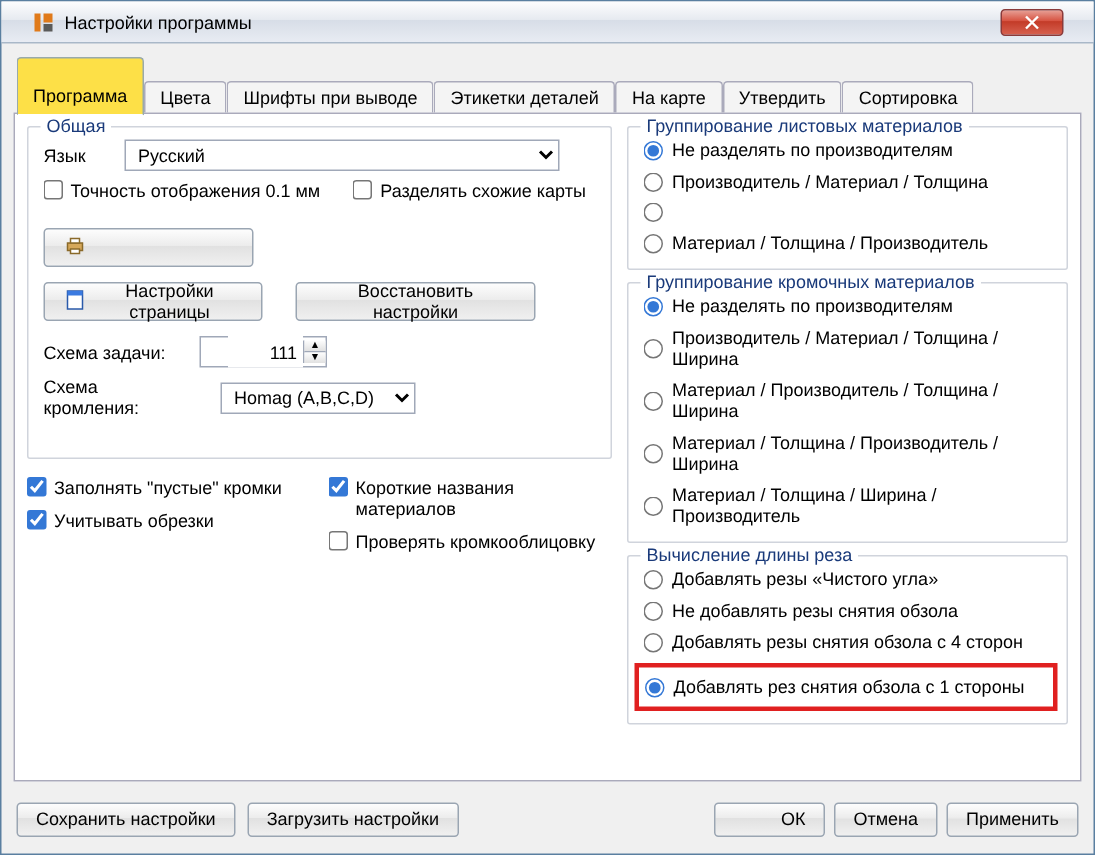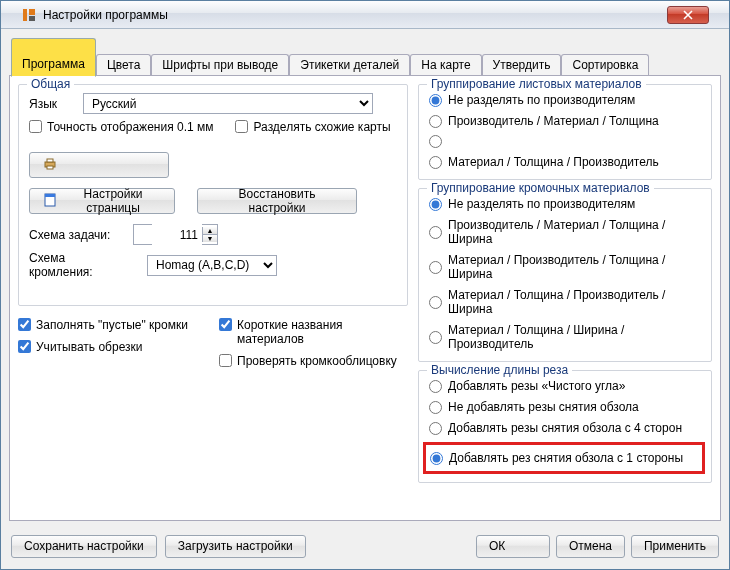--- a/index.html
+++ b/index.html
@@ -46,21 +46,21 @@
   .row:last-child { margin-bottom: 0; }
   select, input[type=text] {
     font: inherit; border: 1px solid #a0a8b8; background: #fff; height: 21px; padding: 0 4px;
   }
   .lang-select { width: 290px; }
   .check { display: flex; align-items: flex-start; gap: 5px; }
   .check input[type=checkbox] { width: 13px; height: 13px; margin: 0; accent-color: #3478d6; }
   .btn {
     font: inherit; height: 26px; padding: 2px 12px; border: 1px solid #9aa5b2; border-radius: 3px;
     background: linear-gradient(#fdfdfd, #ececec 45%, #e1e1e1 46%, #f0f0f0);
-    display: inline-flex; align-items: center; gap: 6px; cursor: pointer;
+    display: inline-flex; align-items: center; gap: 6px; cursor: pointer; justify-content: flex-end;
   }
   .btn-row { display: flex; gap: 22px; margin-bottom: 10px; }
   .spinner {
     display: inline-flex; align-items: center; border: 1px solid #a0a8b8; background: #fff; height: 21px; padding-left: 18px;
   }
   .spinner input { border: none; width: 50px; text-align: right; padding: 0 4px; }
   .spinner .sp-btns { display: flex; flex-direction: column; width: 15px; border-left: 1px solid #a0a8b8; }
   .sp-btns span { flex: 1; display: flex; align-items: center; justify-content: center; font-size: 7px; background: linear-gradient(#fdfdfd,#e1e1e1); cursor: pointer; }
   .sp-btns span:first-child { border-bottom: 1px solid #a0a8b8; }
   .radio-group .radio { display: flex; align-items: center; gap: 6px; margin-bottom: 7px; }

